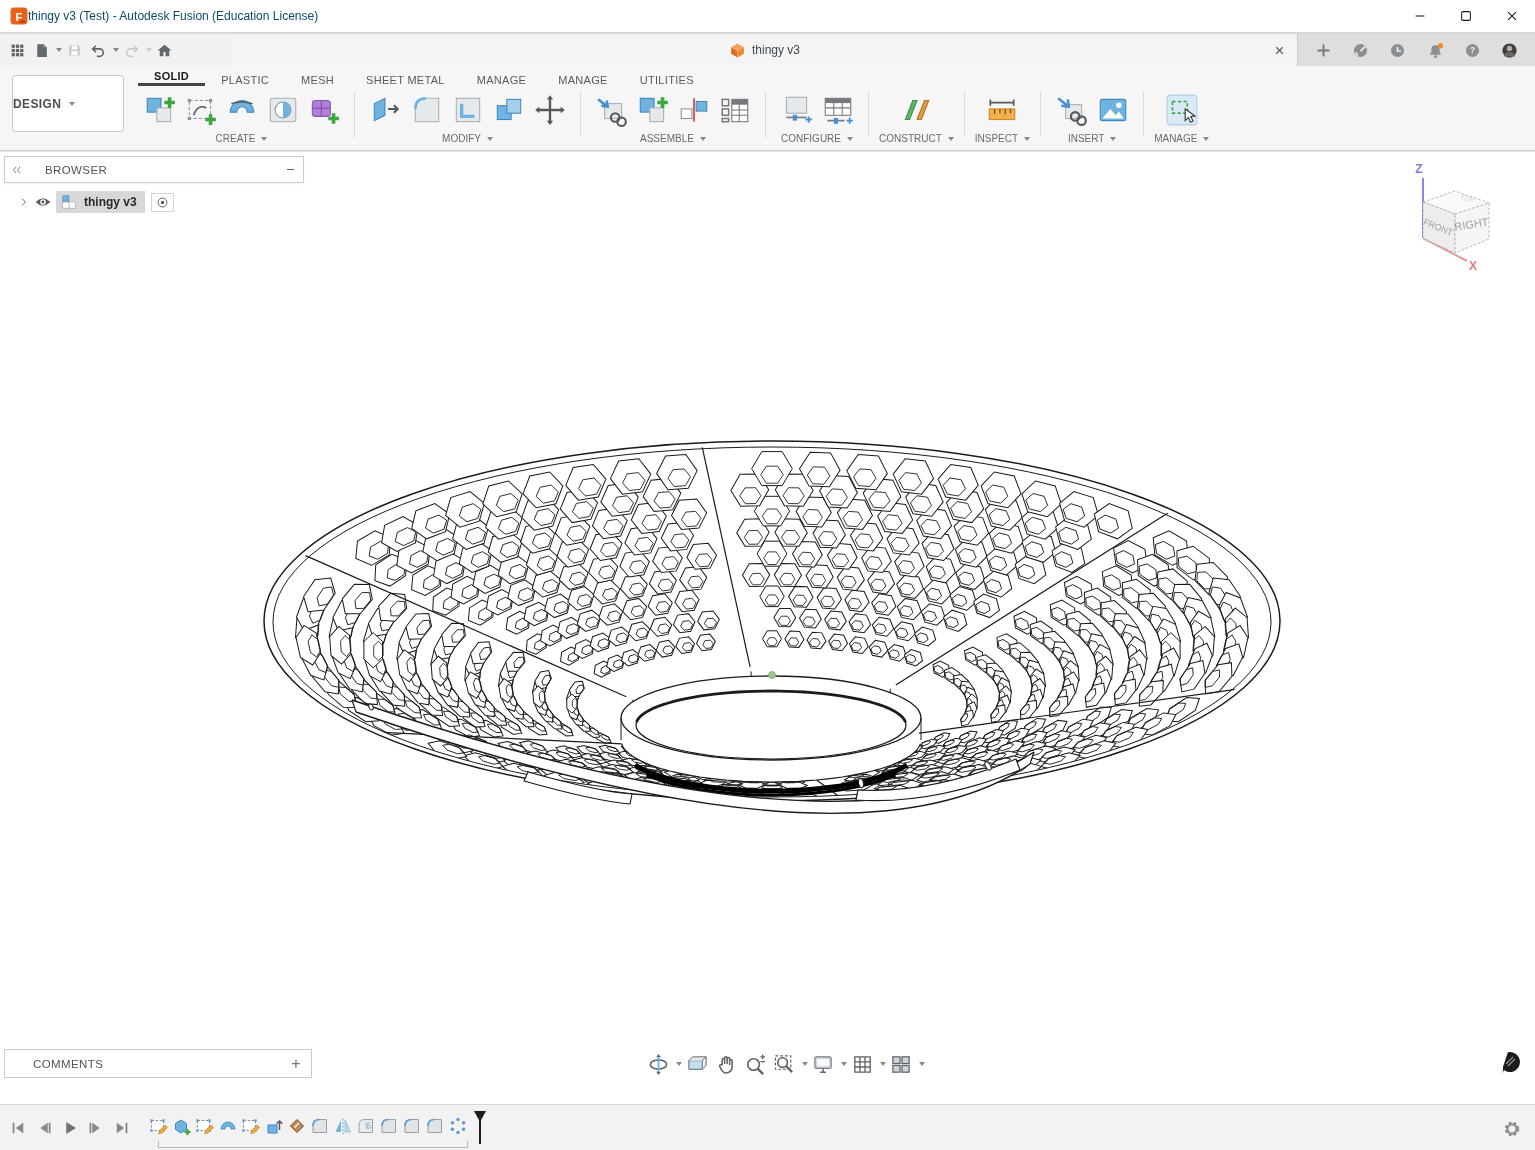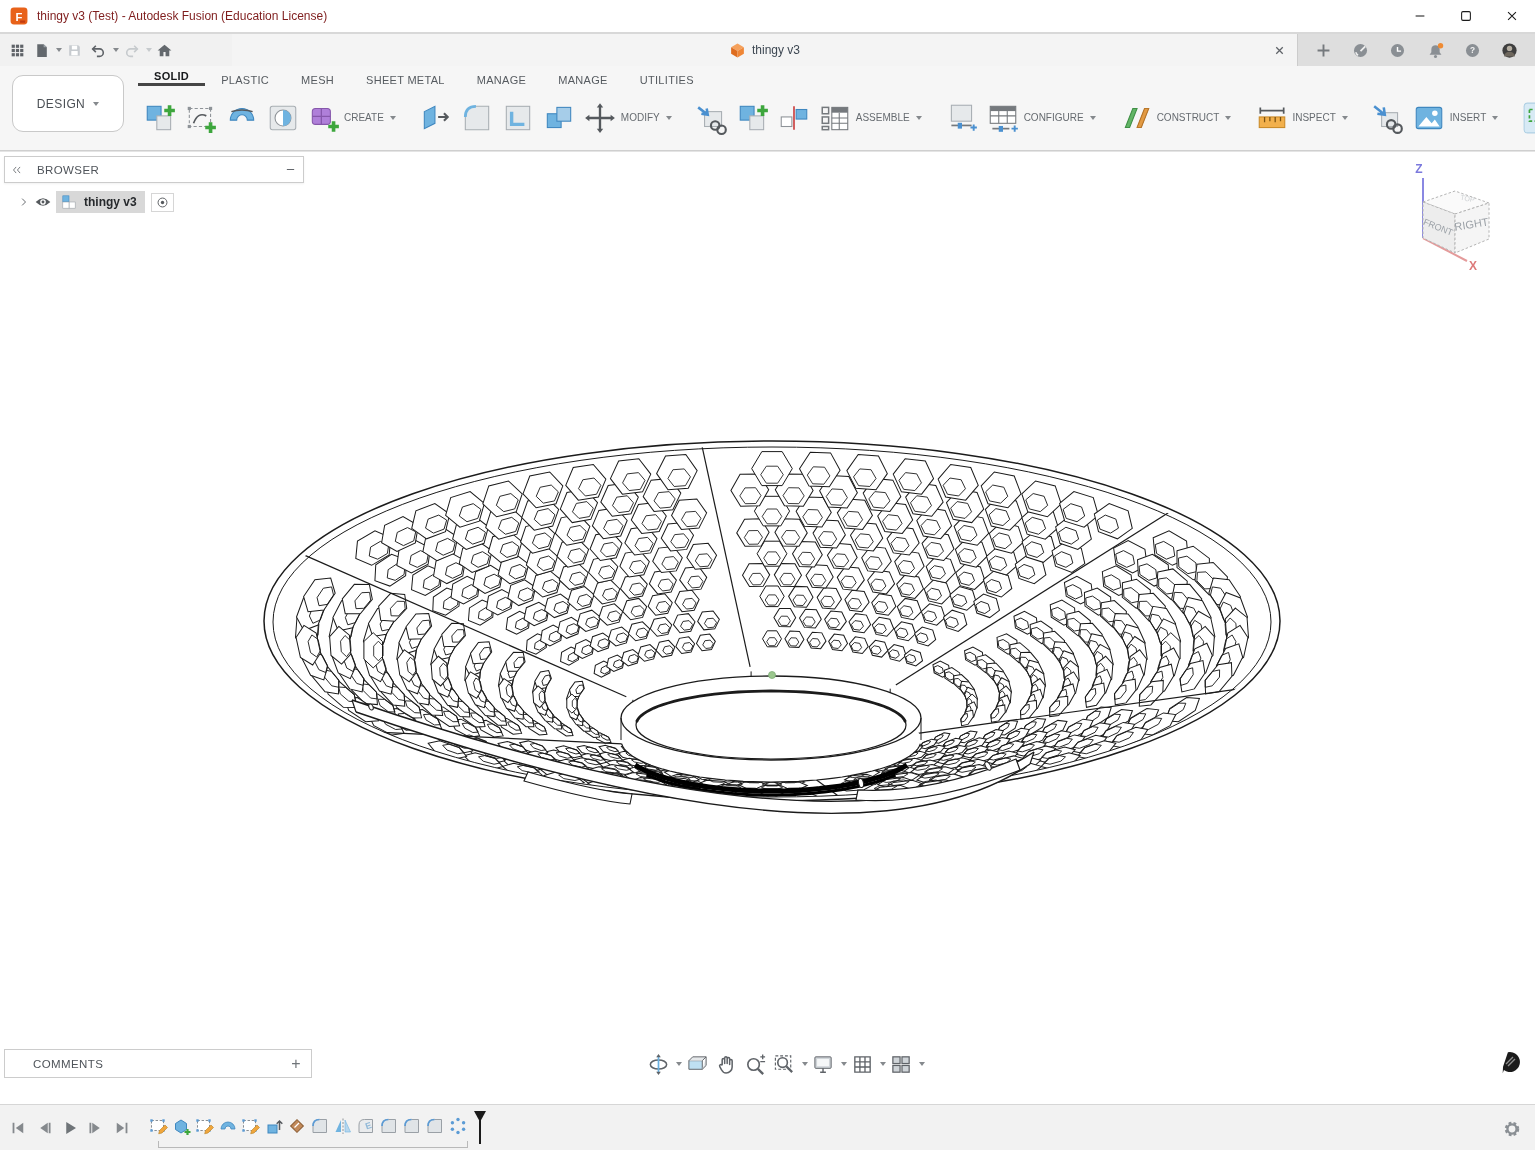--- a/index.html
+++ b/index.html
@@ -1,61 +1,61 @@
 <!DOCTYPE html>
 <html><head>
 <meta charset="utf-8">
 <style>
   html,body{margin:0;padding:0;width:1535px;height:1150px;overflow:hidden;
     font-family:"Liberation Sans",sans-serif;background:#fff;user-select:none}
   svg{display:block}
   
   .titlebar{height:32px;background:#fff;display:flex;align-items:center;position:relative}
   .applogo{width:18px;height:18px;margin-left:10px}
-  .wtitle{font-size:12px;color:#7f1d1d;margin-left:9px}
+  .wtitle{font-size:12px;color:#0c4a6e;}
   .winbtns{position:absolute;right:0;top:0;display:flex}
   .winbtn{width:46px;height:32px;display:flex;align-items:center;justify-content:center}
   .winbtn svg{width:14px;height:14px}
   
   .tabrow{height:32px;background:#f1f1f1;border-top:2px solid #d8d8d8;display:flex;align-items:center;position:relative}
   .qa{display:flex;align-items:center;width:226px;padding-left:6px;gap:1px}
   .qitem{height:26px;display:flex;align-items:center;justify-content:center;padding:0 3px}
   .qitem svg{width:17px;height:17px}
   .doctab{flex:1;height:100%;display:flex;align-items:center;justify-content:center;position:relative;background:#f4f4f4}
   .doctab .cubeico{width:17px;height:17px;margin-right:6px}
   .doctab .tlabel{font-size:12px;color:#3d4752}
   .tabclose{position:absolute;right:8px;top:6px;width:20px;height:20px;display:flex;align-items:center;justify-content:center}
   .tabclose svg{width:13px;height:13px}
   .tr-right{width:237px;height:100%;background:#dedede;border-left:1px solid #cccccc;display:flex;align-items:center;justify-content:space-evenly}
   .tr-item{width:24px;height:24px;display:flex;align-items:center;justify-content:center}
   .tr-item svg{width:19px;height:19px}
   .caret{width:0;height:0;border-left:3.5px solid transparent;border-right:3.5px solid transparent;border-top:4px solid #85898d;display:inline-block;margin-left:2px}
   .caret.dis{border-top-color:#c6cacd}
   
   .ribbon{height:84px;background:#f6f6f6;border-bottom:1px solid #cfcfcf;position:relative}
-  .design-btn{position:absolute;left:12px;top:9px;width:110px;height:55px;background:#fff;border:1px solid #c9c9c9;border-radius:11px;display:flex;align-items:center;justify-content:center;gap:6px;font-size:12px;font-weight:normal;color:#4a4f54;letter-spacing:.4px}
+  .design-btn{position:absolute;left:12px;top:9px;width:110px;height:55px;background:#fff;border:1px solid #c9c9c9;border-radius:3px;display:flex;align-items:center;gap:6px;font-size:12px;font-weight:bold;color:#4a4f54;letter-spacing:.4px}
   .rtabs{display:flex;padding-left:138px;height:20px;align-items:flex-end}
   .rtab{font-size:11px;color:#565b60;padding:0 16px 0;letter-spacing:.3px;white-space:nowrap}
   .rtab.active{color:#17191b;font-weight:bold;border-bottom:3px solid #454545;padding-bottom:1px}
   .rgroups{display:flex;padding-left:136px;height:63px;align-items:stretch}
-  .rgroup{display:flex;flex-direction:row;align-items:center;padding:0 3px}
+  .rgroup{display:flex;flex-direction:column;align-items:center;padding:0 3px}
   .ricons{display:flex;align-items:center;height:47px}
   .tool{width:41px;height:41px;display:flex;align-items:center;justify-content:center}
   .tool svg{width:34px;height:34px}
   .rlabel{font-size:10px;color:#666b70;display:flex;align-items:center;gap:4px;white-space:nowrap}
   .rdivider{width:1px;background:#dadada;height:46px;margin:5px 7px 0}
   
   .canvasArea{position:relative;height:952px;background:#fff;overflow:hidden;border-top:1px solid #e4e4e4}
   .modelsvg{position:absolute;left:0;top:0}
   
   .bpanel{position:absolute;left:4px;top:4px;width:300px}
   .bhead{height:25px;background:#fff;border:1px solid #ccc;display:flex;align-items:center;box-shadow:0 1px 2px rgba(0,0,0,.06)}
   .bhead .coll{width:24px;display:flex;justify-content:center}
   .bhead .coll svg{width:14px;height:14px}
-  .btitle{font-size:11.5px;color:#4f545a;letter-spacing:.4px;margin-left:8px;flex:1}
+  .btitle{font-size:11.5px;color:#4f545a;letter-spacing:.4px;margin-left:16px;flex:1}
   .bmin{width:26px;display:flex;justify-content:center}
   .bmin svg{width:13px;height:13px}
   .brow{display:flex;align-items:center;margin:8px 0 0 14px;gap:4px}
   .brow .chev svg{width:12px;height:12px}
   .brow .eye svg,.brow .compico svg{width:18px;height:18px}
   .bsel{display:flex;align-items:center;gap:6px;background:#d8d8d8;padding:2px 8px 2px 4px}
   .bsel .lbl{font-size:12px;font-weight:bold;color:#26292c}
   .bradio{background:#fff;border:1px solid #d6d6d6;padding:1px 3px;margin-left:2px}
   .bradio svg{width:15px;height:15px}
   

